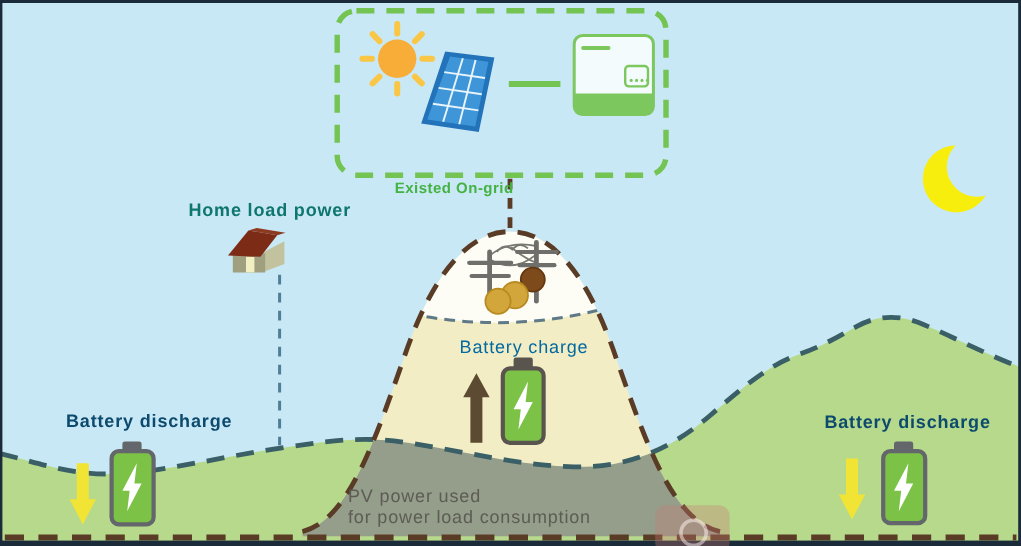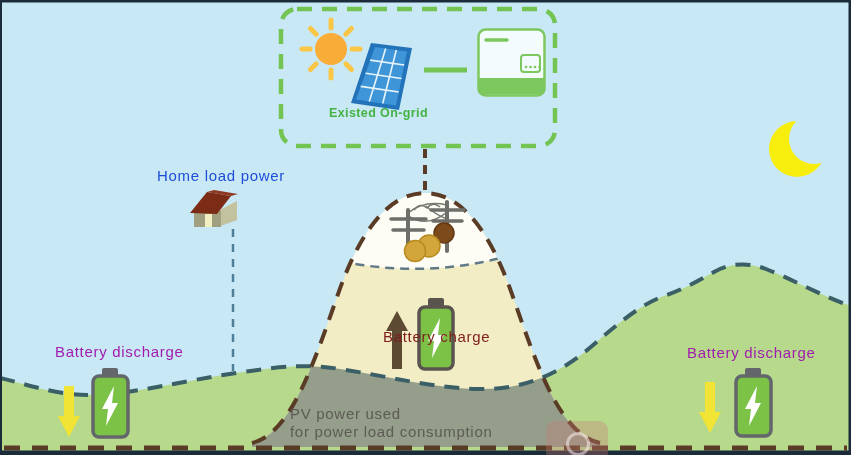--- a/index.html
+++ b/index.html
@@ -3,26 +3,26 @@
 <meta charset="utf-8">
 <style>
   html,body{margin:0;padding:0;background:#e8e8e8;}
   .stage{
     position:relative;width:851px;height:455px;overflow:hidden;
     background:#c9e8f5;
     font-family:"Liberation Sans",sans-serif;
   }
   .stage svg{position:absolute;left:0;top:0;}
   .lbl{position:absolute;font-size:15px;letter-spacing:0.7px;white-space:nowrap;}
-  .lbl-gray{color:#1d4ed8;}
-  .lbl-charge{color:#7f1d1d;margin-top:47px;}
-  .lbl-maroon{color:#a21caf;}
+  .lbl-gray{color:#0f766e;font-weight:bold;}
+  .lbl-charge{color:#0369a1;}
+  .lbl-maroon{color:#0c4a6e;font-weight:bold;}
   .lbl-pv{color:#5c5c54;text-align:left;width:280px;left:290px;}
   .lbl-box{color:#45b244;font-weight:bold;font-size:12.5px;letter-spacing:0.4px;
-           text-align:center;width:165px;left:296px;}
+           text-align:center;width:165px;left:296px;margin-top:44px;}
   .watermark{
     position:absolute;left:546px;top:421px;width:62px;height:40px;
     background:rgba(199,120,116,0.33);border-radius:9px;
   }
 </style>
 </head>
 <body>
 
 <div class="stage">
 

